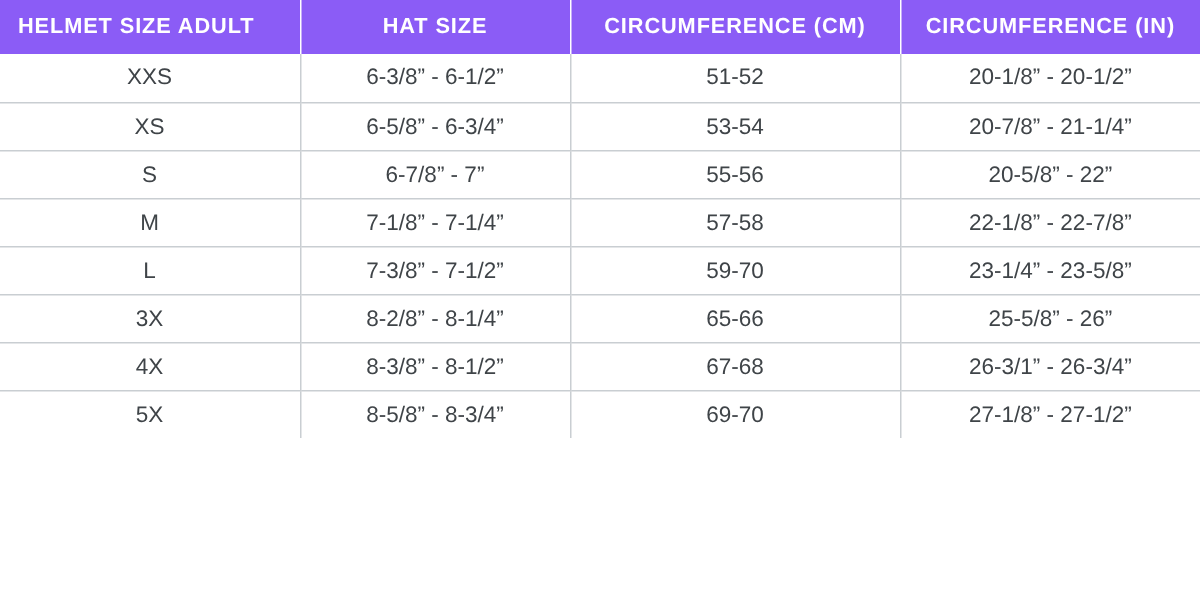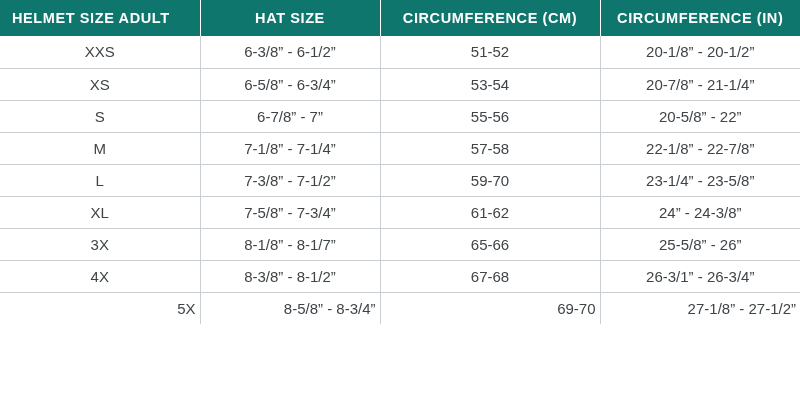--- a/index.html
+++ b/index.html
@@ -17,21 +17,21 @@
     width: 800px;
     border-collapse: collapse;
     table-layout: fixed;
   }
   .size-chart col.c0 { width: 200px; }
   .size-chart col.c1 { width: 180px; }
   .size-chart col.c2 { width: 220px; }
   .size-chart col.c3 { width: 200px; }
 
   .size-chart thead th {
-    background: #0f766e;
+    background: #8b5cf6;
     color: #ffffff;
     font-size: 14.5px;
     font-weight: bold;
     letter-spacing: 0.6px;
     text-align: center;
     height: 36px;
     padding: 0 4px;
     border-right: 1px solid #ffffff;
     box-sizing: border-box;
     white-space: nowrap;
@@ -53,21 +53,20 @@
     border-right: 1px solid #c9ced2;
     padding: 0 4px;
     box-sizing: border-box;
     white-space: nowrap;
   }
   .size-chart tbody td:last-child {
     border-right: none;
   }
   .size-chart tbody tr:last-child td {
     border-bottom: none;
-    text-align: right;
   }
 </style>
 </head>
 <body>
 
 <table class="size-chart">
   <colgroup>
     <col class="c0">
       <col class="c1">
       <col class="c2">
@@ -106,28 +105,22 @@
       <td>57-58</td>
       <td>22-1/8” - 22-7/8”</td>
     </tr>
     <tr>
       <td>L</td>
       <td>7-3/8” - 7-1/2”</td>
       <td>59-70</td>
       <td>23-1/4” - 23-5/8”</td>
     </tr>
     <tr>
-      <td>XL</td>
-      <td>7-5/8” - 7-3/4”</td>
-      <td>61-62</td>
-      <td>24” - 24-3/8”</td>
-    </tr>
-    <tr>
       <td>3X</td>
-      <td>8-1/8” - 8-1/7”</td>
+      <td>8-2/8” - 8-1/4”</td>
       <td>65-66</td>
       <td>25-5/8” - 26”</td>
     </tr>
     <tr>
       <td>4X</td>
       <td>8-3/8” - 8-1/2”</td>
       <td>67-68</td>
       <td>26-3/1” - 26-3/4”</td>
     </tr>
     <tr>

